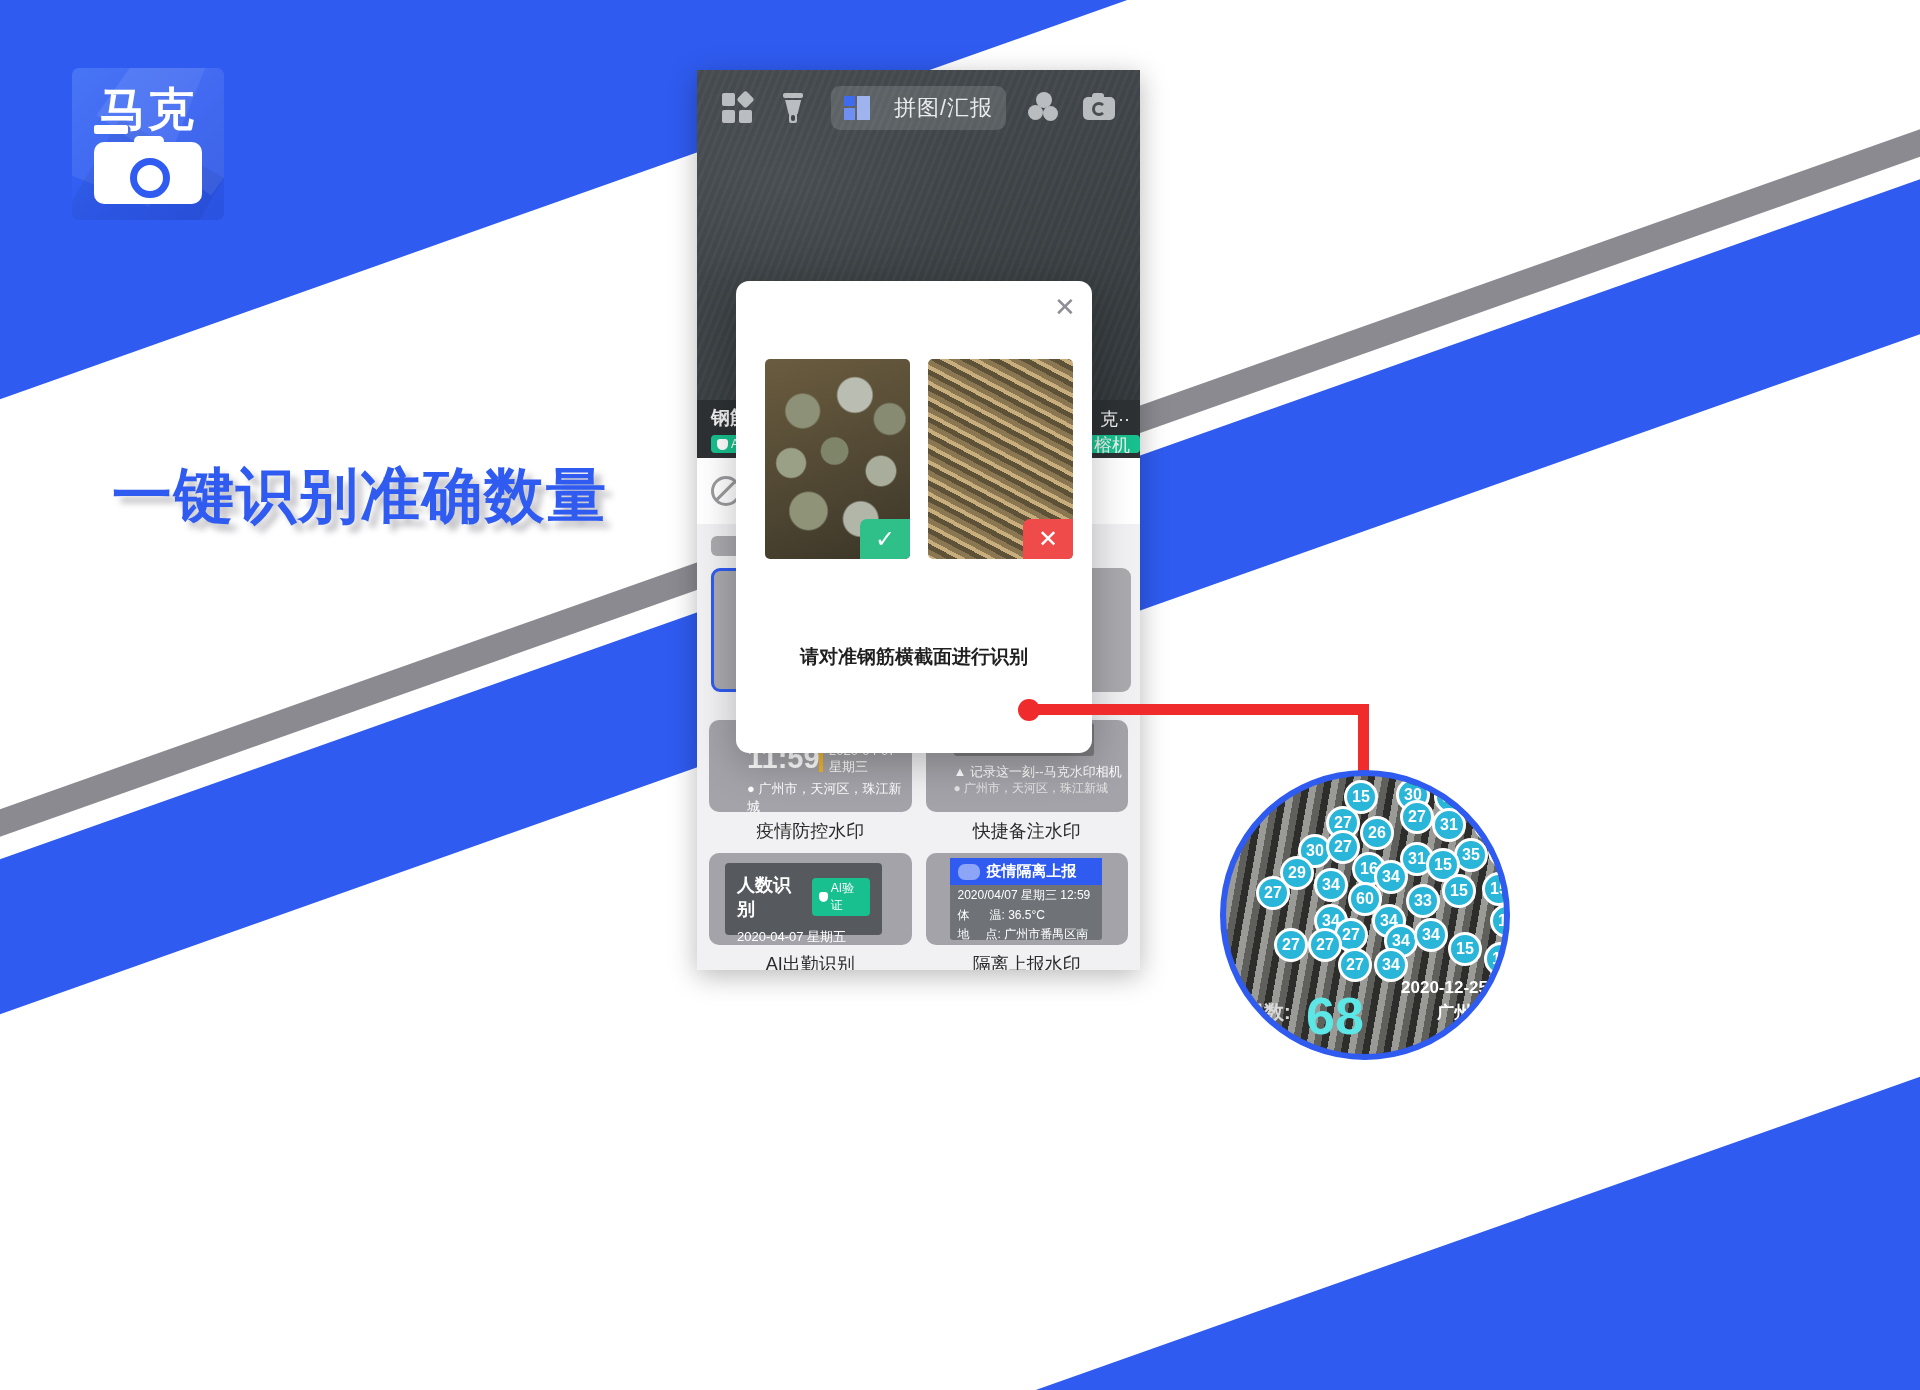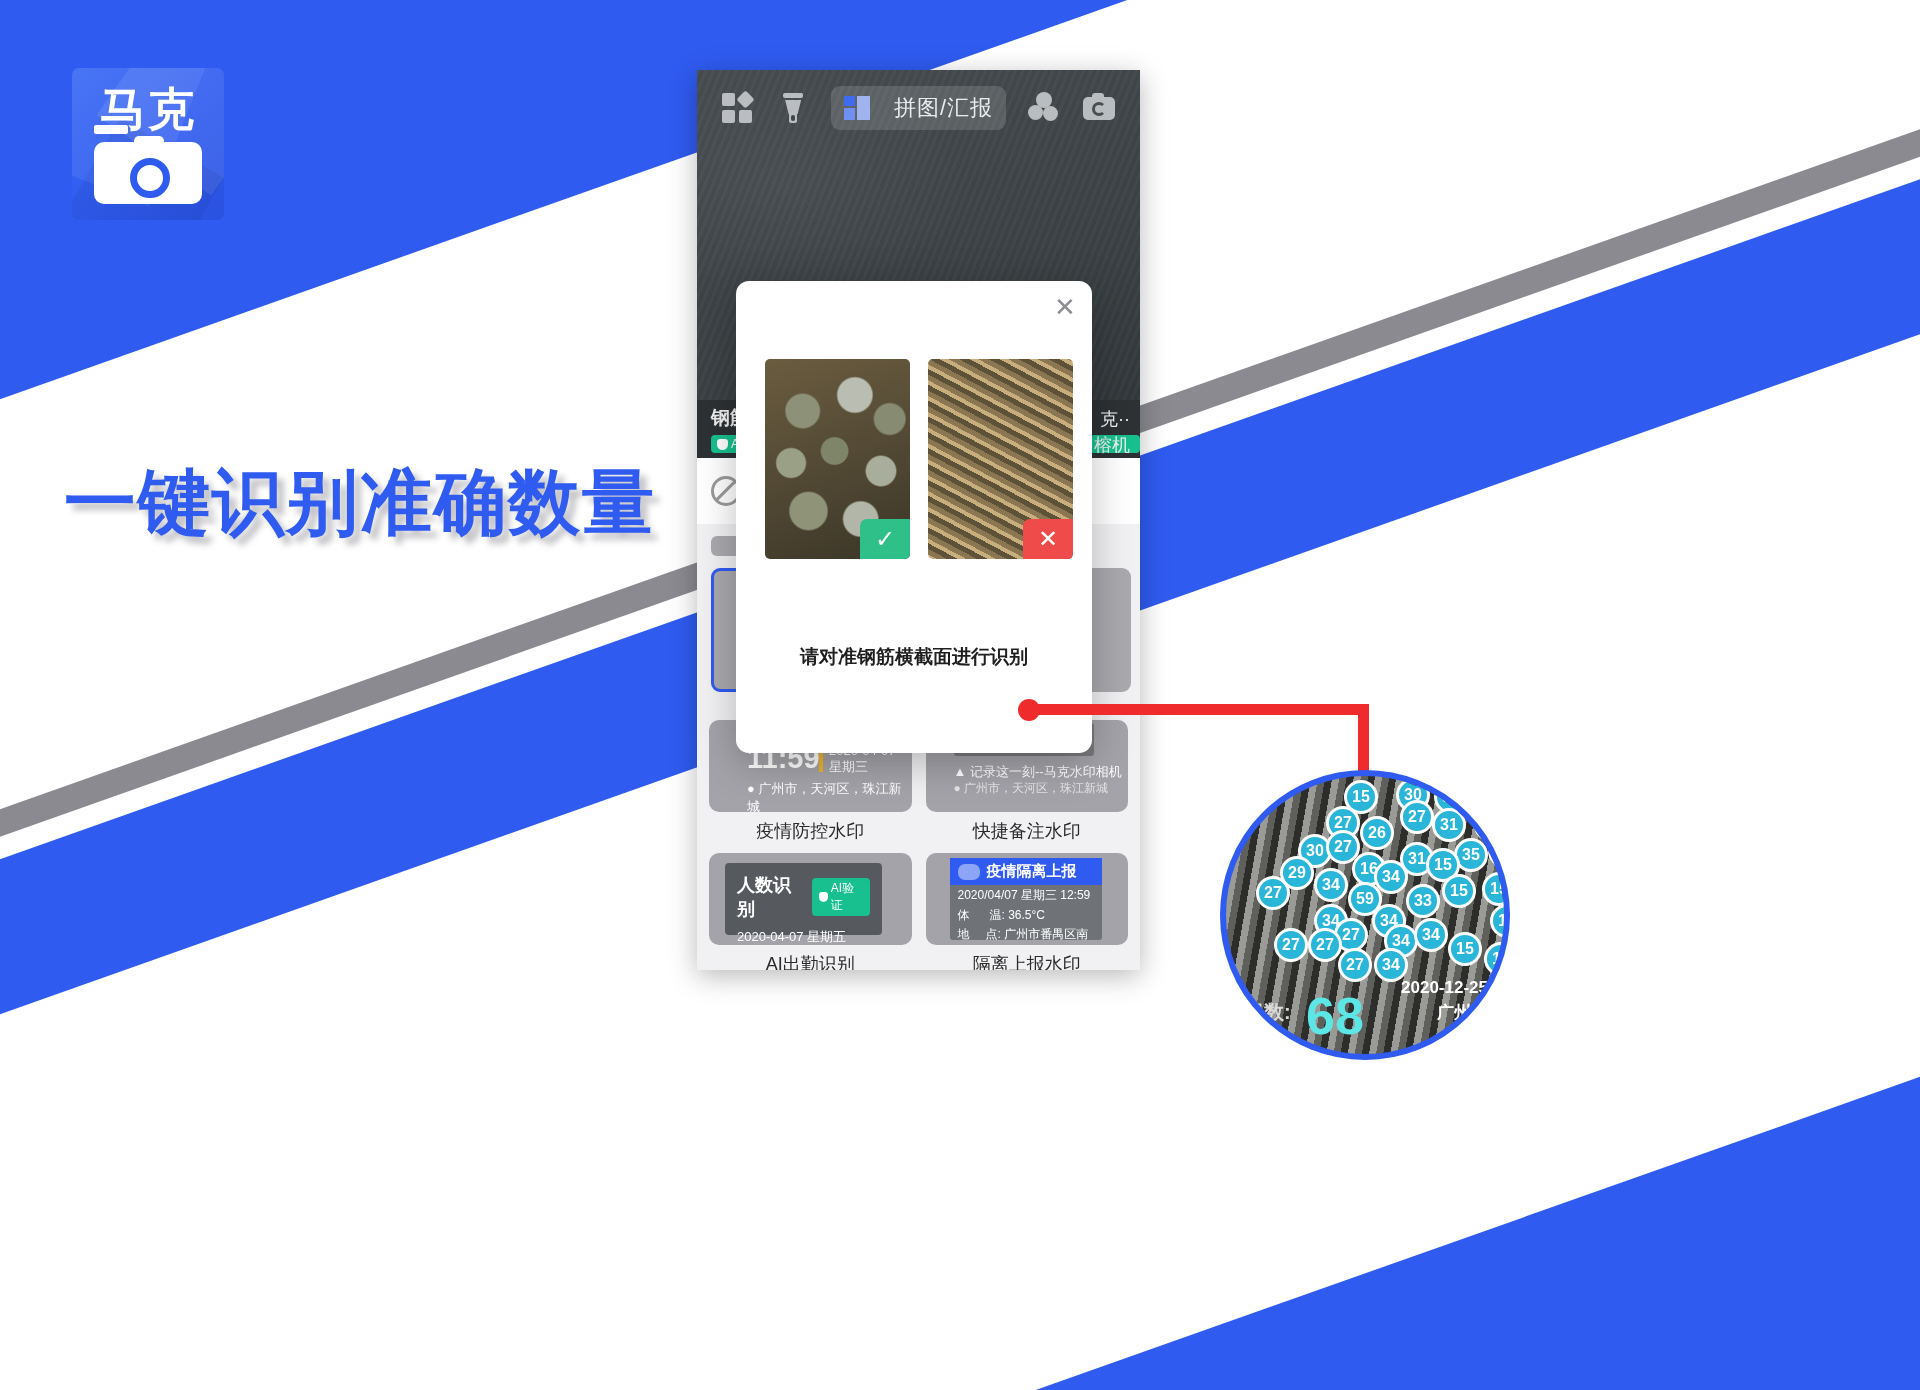--- a/index.html
+++ b/index.html
@@ -90,21 +90,21 @@
   
   .headline {
     position: absolute; left: 0; top: 462px; width: 700px;
     text-align: center;
     color: #2f5bf0;
     font-weight: bold;
     text-shadow: 7px 7px 6px rgba(120,120,130,0.45);
     letter-spacing: 2px;
   }
   .headline .line1 { font-size: 108px; line-height: 1.08; }
-  .headline .line2 { font-size: 72px; line-height: 1.12; padding-left: 20px; }
+  .headline .line2 { font-size: 60px; line-height: 1.12; padding-left: 20px; }
 
   
   .phone {
     position: absolute; left: 697px; top: 70px;
     width: 443px; height: 900px;
     background: #f1f1f3;
     overflow: hidden;
     box-shadow: 0 6px 26px rgba(0,0,0,0.28);
   }
   .phone-top {
@@ -534,21 +534,21 @@
       <div class="mag-dot" style="left: 100px; top: 54px;">27</div>
       <div class="mag-dot" style="left: 262px; top: 58px;">99</div>
       <div class="mag-dot" style="left: 54px; top: 80px;">29</div>
       <div class="mag-dot" style="left: 126px; top: 76px;">16</div>
       <div class="mag-dot" style="left: 174px; top: 66px;">31</div>
       <div class="mag-dot" style="left: 228px; top: 62px;">35</div>
       <div class="mag-dot" style="left: 200px; top: 72px;">15</div>
       <div class="mag-dot" style="left: 148px; top: 84px;">34</div>
       <div class="mag-dot" style="left: 88px; top: 92px;">34</div>
       <div class="mag-dot" style="left: 30px; top: 100px;">27</div>
-      <div class="mag-dot" style="left: 122px; top: 106px;">59</div>
+      <div class="mag-dot" style="left: 122px; top: 106px;">60</div>
       <div class="mag-dot" style="left: 180px; top: 108px;">33</div>
       <div class="mag-dot" style="left: 216px; top: 98px;">15</div>
       <div class="mag-dot" style="left: 256px; top: 96px;">15</div>
       <div class="mag-dot" style="left: 88px; top: 128px;">34</div>
       <div class="mag-dot" style="left: 146px; top: 128px;">34</div>
       <div class="mag-dot" style="left: 108px; top: 142px;">27</div>
       <div class="mag-dot" style="left: 158px; top: 148px;">34</div>
       <div class="mag-dot" style="left: 188px; top: 142px;">34</div>
       <div class="mag-dot" style="left: 264px; top: 128px;">15</div>
       <div class="mag-dot" style="left: 48px; top: 152px;">27</div>

